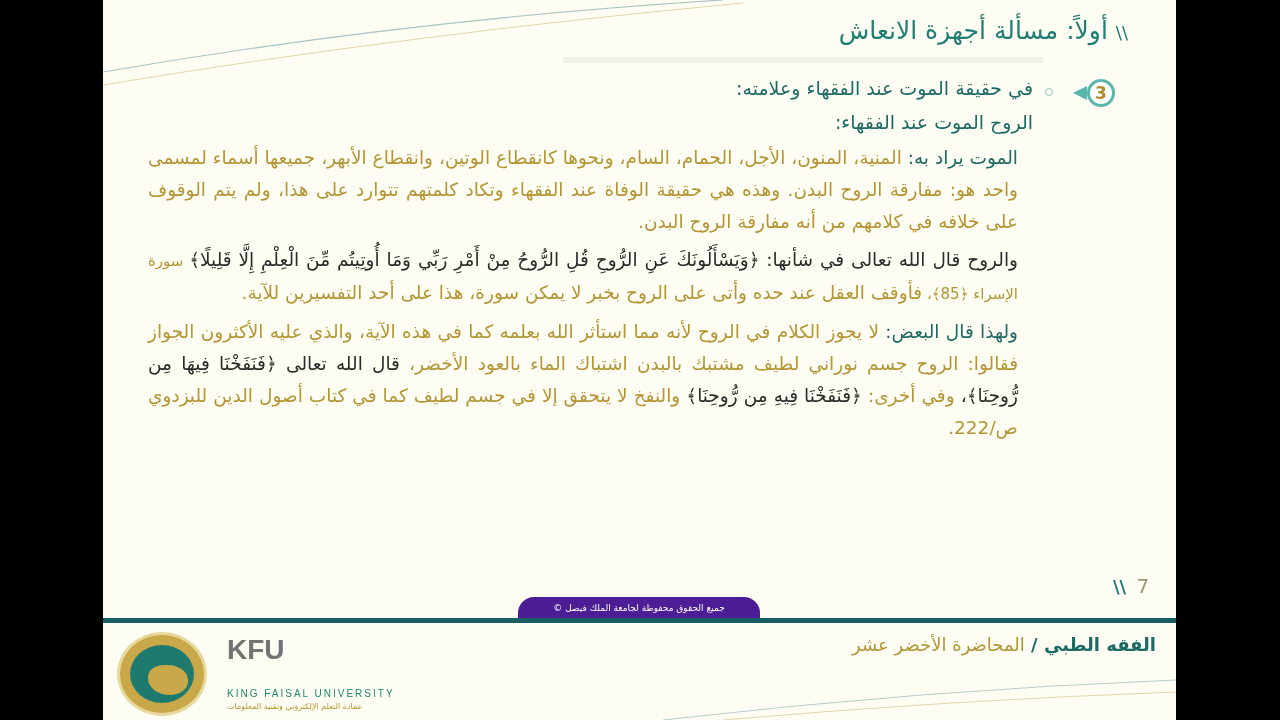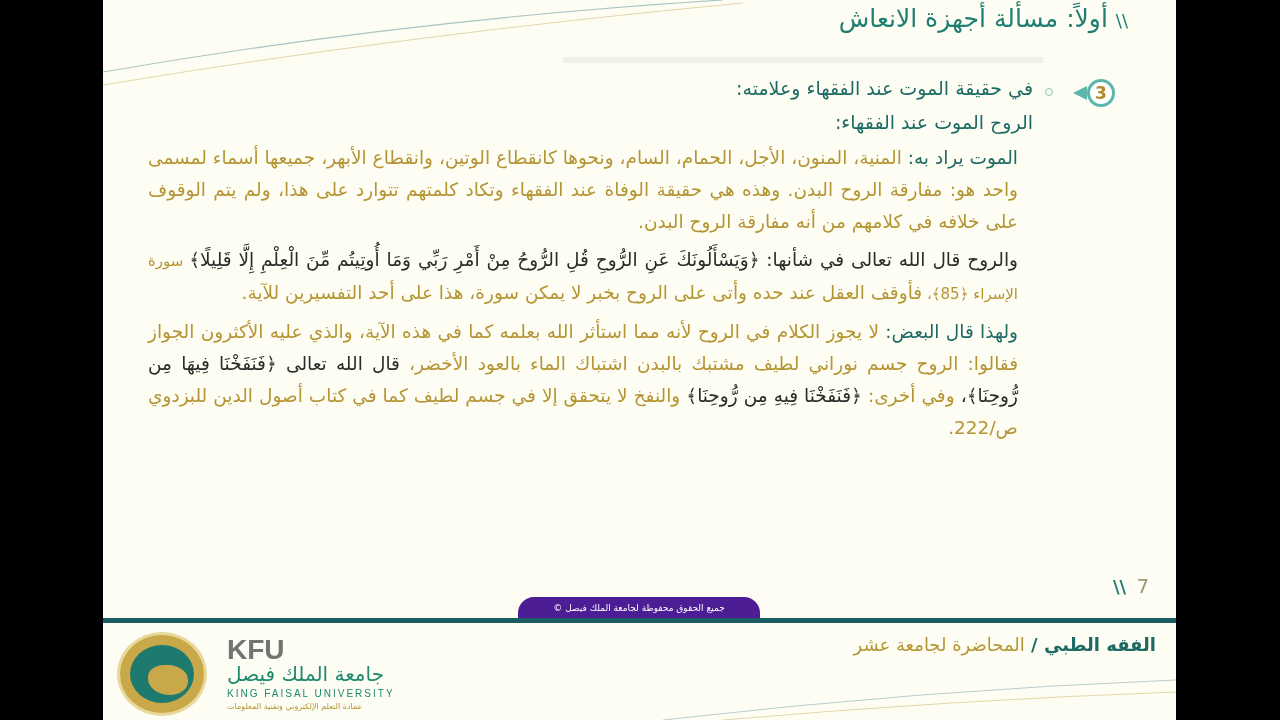--- a/index.html
+++ b/index.html
@@ -1,20 +1,20 @@
 <!DOCTYPE html>
 <html lang="ar"><head>
   <meta charset="utf-8">
   <style>
     html, body { margin:0; padding:0; }
     body { width:1280px; height:720px; background:#000; overflow:hidden; position:relative;
       font-family:"DejaVu Sans", sans-serif; }
     .slide { position:absolute; left:103px; top:0; width:1073px; height:720px; background:#fdfdf4; overflow:hidden; }
     .deco { position:absolute; left:0; top:0; width:1073px; height:720px; pointer-events:none; }
-    .title { position:absolute; right:48px; top:4px; direction:rtl; font-size:25px; color:#1f7d72; white-space:nowrap; }
+    .title { position:absolute; right:48px; top:16px; direction:rtl; font-size:25px; color:#1f7d72; white-space:nowrap; }
     .title .mark { color:#1f7d72; font-size:18px; margin-left:8px; }
     .badge { position:absolute; left:970px; top:78px; width:46px; height:32px; }
     .badge .circ { position:absolute; right:4px; top:1px; width:28px; height:28px; border-radius:50%;
       border:3px solid #5bb7ac; background:#fff; box-sizing:border-box; color:#b28b2a; font-weight:bold;
       font-size:17px; text-align:center; line-height:22px; }
     .badge .tri { position:absolute; left:0; top:8px; width:0; height:0; border-top:7px solid transparent;
       border-bottom:7px solid transparent; border-right:14px solid #5bb7ac; }
     .bullet-dot { position:absolute; left:942px; top:88px; width:8px; height:8px; border-radius:50%;
       border:1px solid #8cc7be; box-sizing:border-box; }
     .content { position:absolute; right:143px; left:45px; top:74px; direction:rtl; text-align:justify; }
@@ -83,27 +83,26 @@
 
   <div class="pagenum">
     <span class="m">\\</span>
     <span>7</span>
   </div>
 
   <div class="tab">جميع الحقوق محفوظة لجامعة الملك فيصل ©</div>
   <div class="bar"></div>
 
   <div class="course">
-    <span class="c1">الفقه الطبي</span><span class="c1"> / </span><span>المحاضرة لجامعة عشر</span>
+    <span class="c1">الفقه الطبي</span><span class="c1"> / </span><span>المحاضرة الأخضر عشر</span>
   </div>
 
   <div class="logo-wrap">
     <div class="seal">
       <div class="inner">
           <div class="map"></div>
         </div>
     </div>
     <div class="kfu">KFU</div>
-    <div class="kfu-ar">جامعة الملك فيصل</div>
     <div class="kfu-en">KING FAISAL UNIVERSITY</div>
     <div class="kfu-sub">عمادة التعلم الإلكتروني وتقنية المعلومات</div>
   </div>
 </div>
 
 </body></html>

